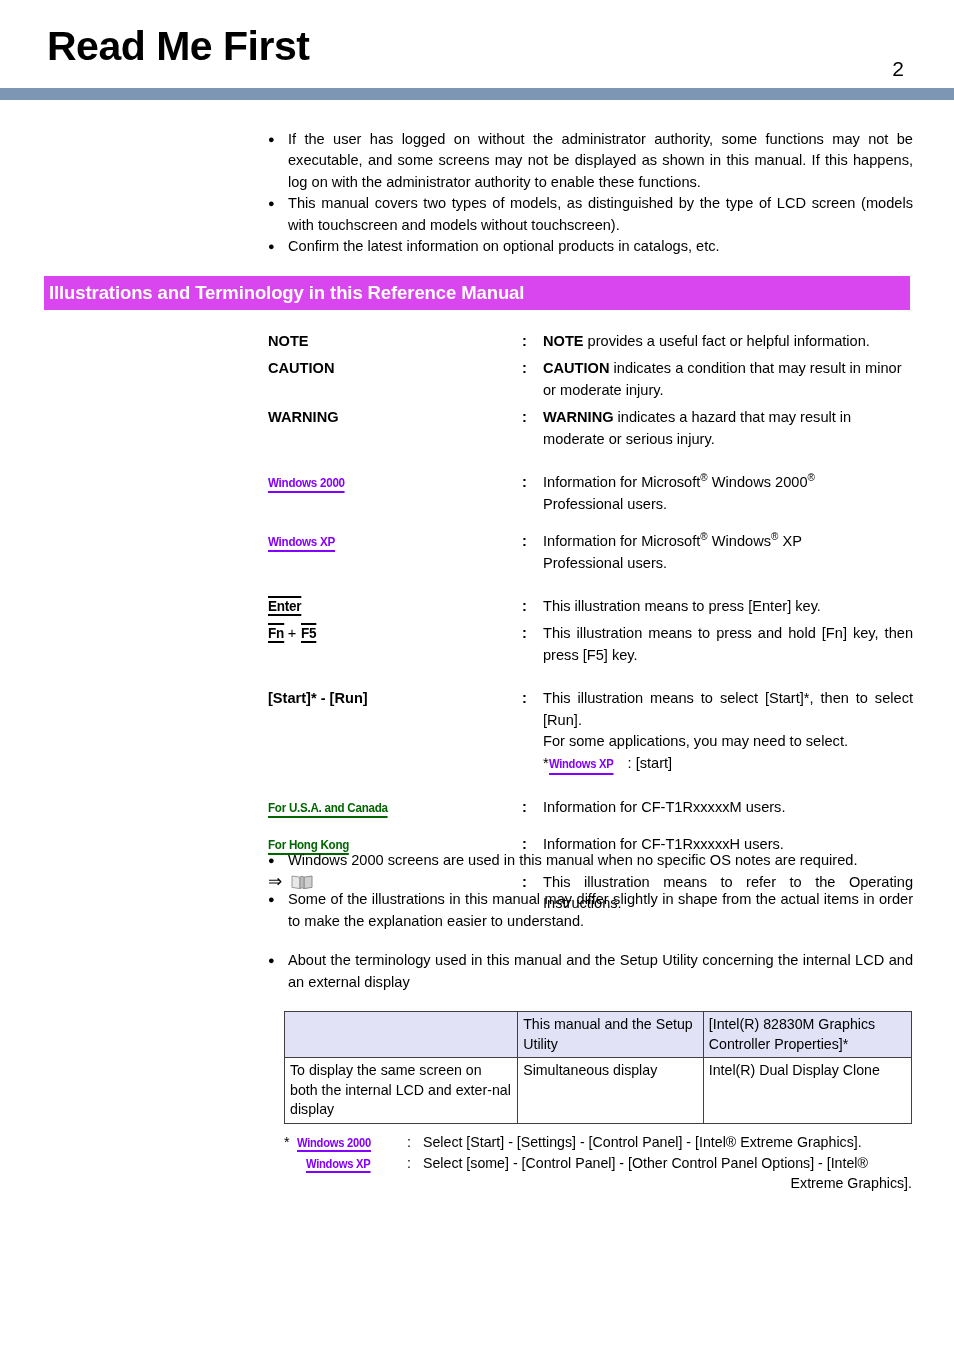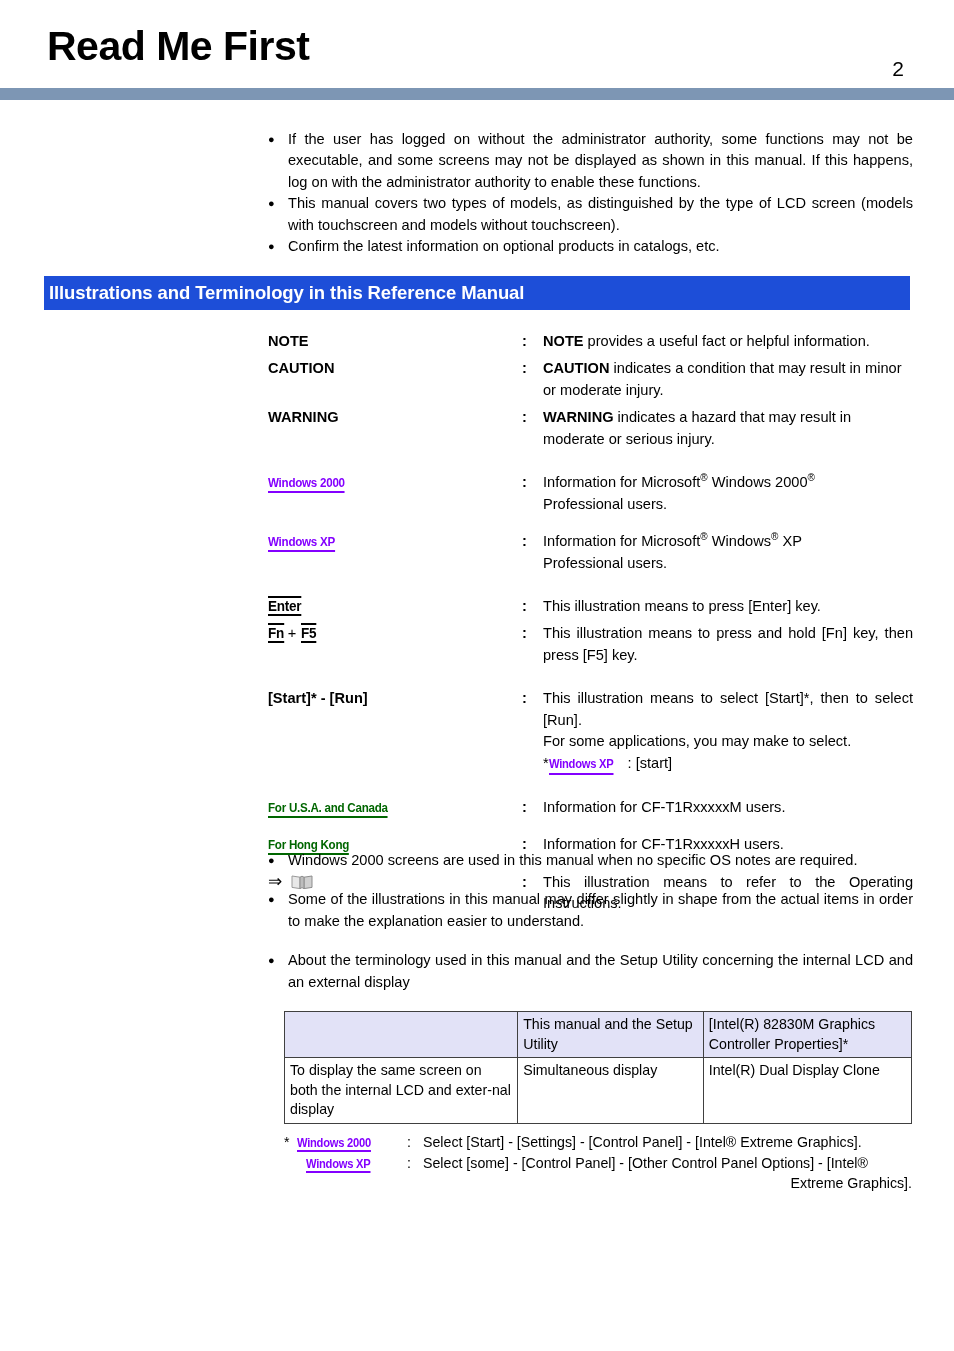--- a/index.html
+++ b/index.html
@@ -78,21 +78,21 @@
     width: 645px;
   }
 
   
   .section-bar {
     position: absolute;
     left: 44px;
     top: 276px;
     width: 866px;
     height: 34px;
-    background: #1d4ed8;
+    background: #d946ef;
     color: #ffffff;
     font-size: 18.5px;
     font-weight: bold;
     display: flex;
     align-items: center;
     padding-left: 5px;
     box-sizing: border-box;
     letter-spacing: -0.1px;
   }
 
@@ -330,21 +330,21 @@
     <div class="desc">This illustration means to press and hold [Fn] key, then press [F5] key.</div>
   </div>
 
   <div class="gap-lg"></div>
 
   <div class="defrow">
     <div class="term bold">[Start]* - [Run]</div>
     <div class="colon">:</div>
     <div class="desc">
       <div class="desc" style="text-align:justify;">This illustration means to select [Start]*, then to select [Run].</div>
-      <div>For some applications, you may make to select.</div>
+      <div>For some applications, you may need to select.</div>
       <div><span>*</span><span class="badge-inline">Windows XP</span><span style="margin-left:4px;">: [start]</span></div>
     </div>
   </div>
 
   <div class="gap-lg"></div>
 
   <div class="defrow">
     <div class="term"><span class="badge badge-region">For U.S.A. and Canada</span></div>
     <div class="colon">:</div>
     <div class="desc nojustify">Information for CF-T1RxxxxxM users.</div>

